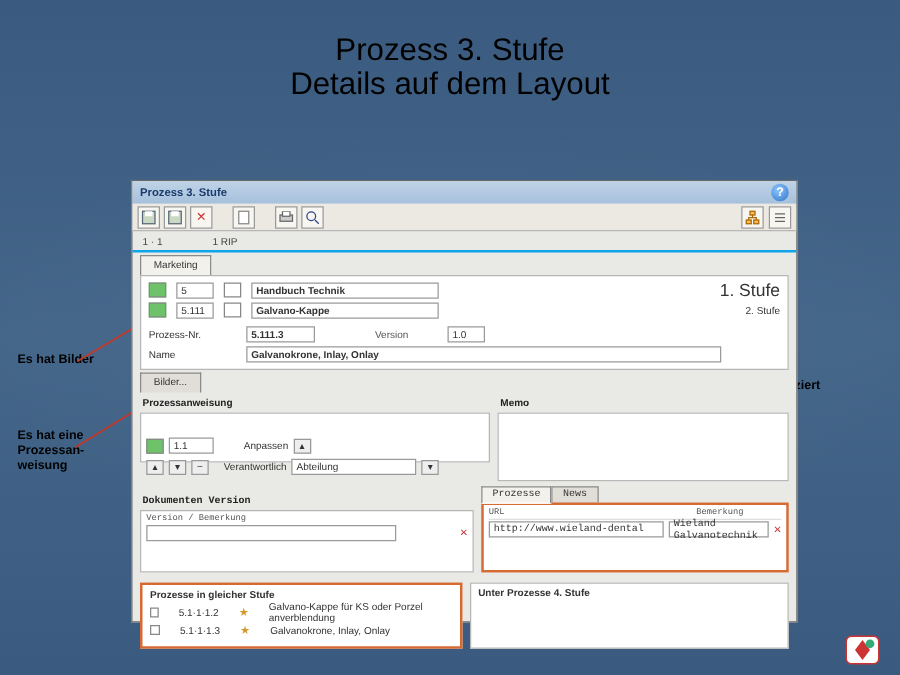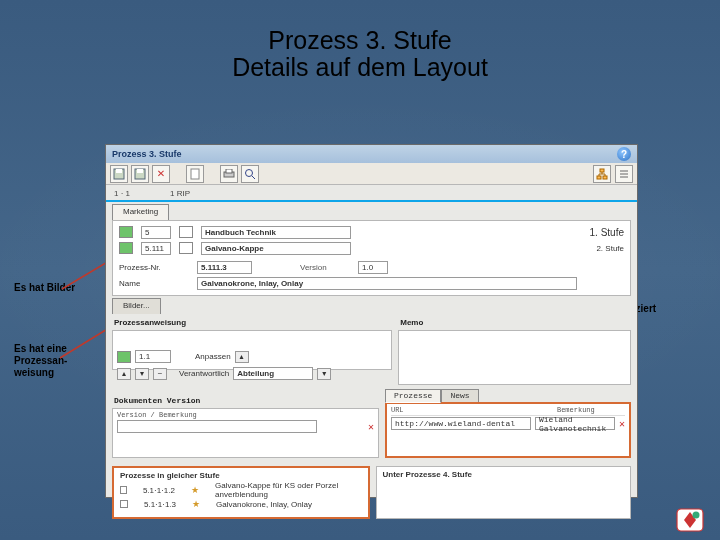--- a/index.html
+++ b/index.html
@@ -231,21 +231,21 @@
   <div class="tabs">
     <div class="tab">Marketing</div>
   </div>
 
   <div class="form">
     <div class="form-row">
       <span class="sw g"></span>
       <span class="inp" style="width:30px;">5</span>
       <span class="sw"></span>
       <span class="inp" style="width:150px; font-weight:bold;">Handbuch Technik</span>
-      <span style="margin-left:auto; font-size:10px;">1. Stufe</span>
+      <span style="margin-left:auto; font-size:14px;">1. Stufe</span>
     </div>
     <div class="form-row">
       <span class="sw g"></span>
       <span class="inp" style="width:30px;">5.111</span>
       <span class="sw"></span>
       <span class="inp" style="width:150px; font-weight:bold;">Galvano-Kappe</span>
       <span style="margin-left:auto; font-size:8px;">2. Stufe</span>
     </div>
     <div class="form-row" style="margin-top:3px;">
       <span class="lbl">Prozess-Nr.</span>
@@ -271,21 +271,21 @@
           <span class="sw g"></span>
           <span class="inp" style="width:36px;">1.1</span>
           <span style="margin-left:20px; font-size:8px;">Anpassen</span>
           <span class="arrbtn">▴</span>
         </div>
         <div class="row" style="margin-top:2px;">
           <span class="arrbtn">▴</span>
           <span class="arrbtn">▾</span>
           <span class="arrbtn">−</span>
           <span style="margin-left:8px; font-size:8px;">Verantwortlich</span>
-          <span class="inp" style="width:80px;font-weight:bold;">Abteilung</span>
+          <span class="inp" style="width:100px;">Abteilung</span>
           <span class="arrbtn">▾</span>
         </div>
       </div>
     </div>
     <div class="pa-right">
       <div class="pa-title">Memo</div>
       <div class="memo"></div>
     </div>
   </div>
 

